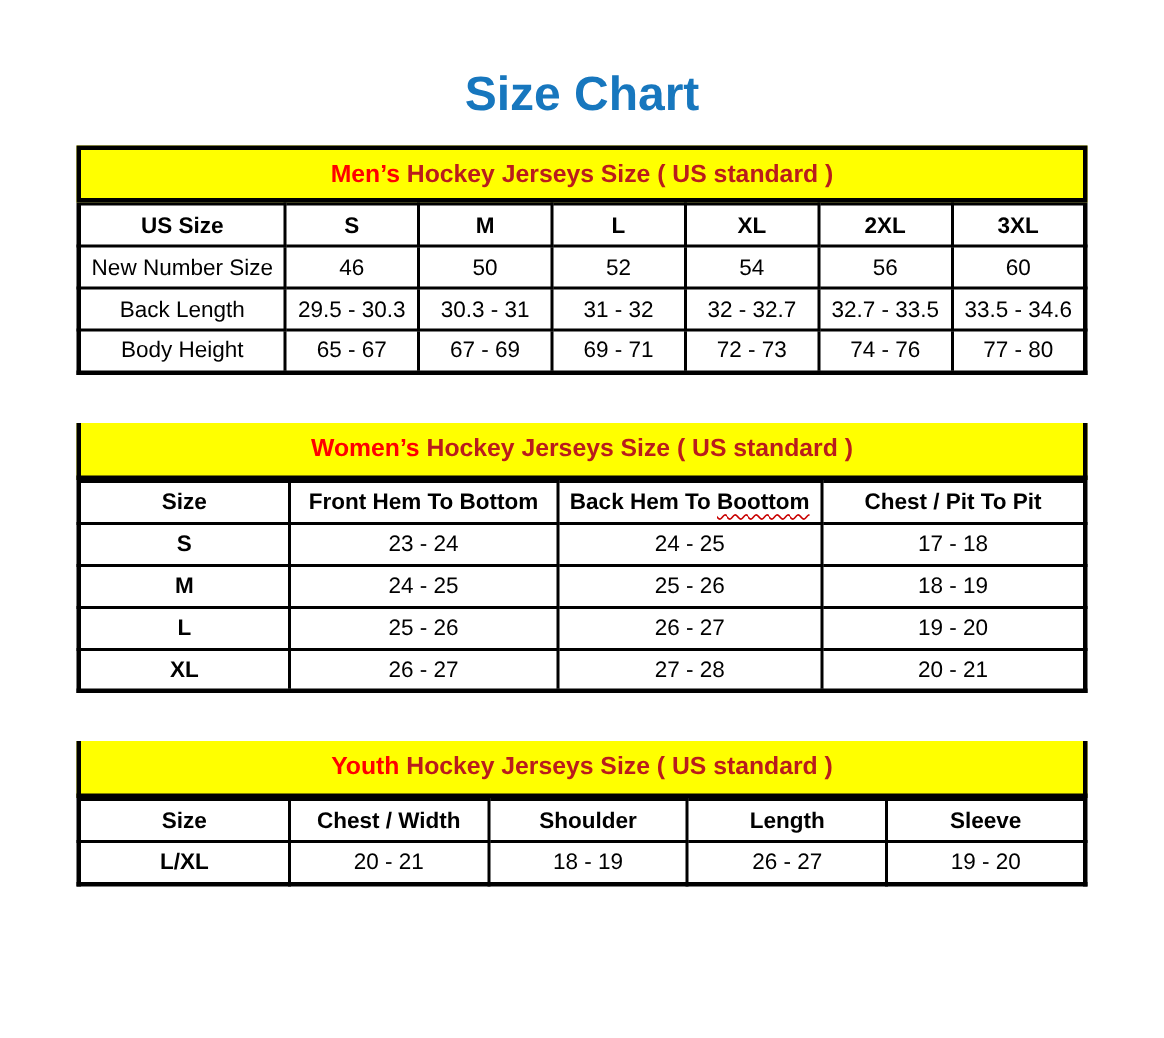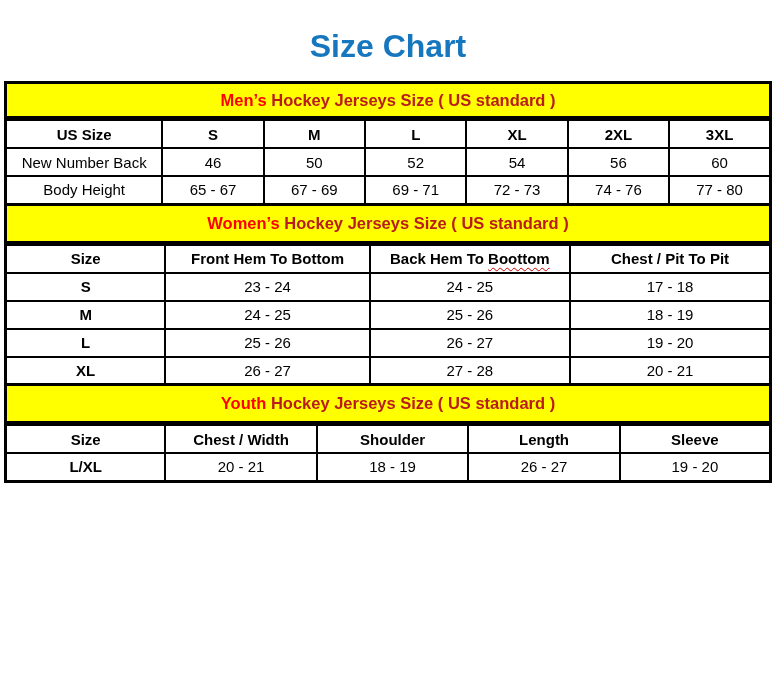--- a/index.html
+++ b/index.html
@@ -4,43 +4,43 @@
 <style>
   * { box-sizing: border-box; }
   html, body {
     margin: 0; padding: 0;
     width: 776px; height: 692px;
     background: #ffffff;
     color: #000000;
     font-family: "Liberation Sans", "DejaVu Sans", sans-serif;
   }
   .page-title {
-    padding-top: 28px;
+    padding-top: 44px;
     text-align: center;
     font-size: 32px;
     font-weight: bold;
     color: var(--title-blue, #1777be);
   }
   .tables-wrap {
-    width: 768px;
+    width: 674px;
     margin: 16px auto 0 auto;
   }
   .band {
     height: 38px;
     background: var(--band-yellow, #ffff00);
     border: 3px solid var(--border-black, #000);
     display: flex;
     justify-content: center;
     align-items: center;
     font-size: 16.5px;
     font-weight: bold;
   }
   .band .accent { color: var(--accent-red, #f00); white-space: pre; }
   .band .rest   { color: #b91c1c; white-space: pre; }
-  .section + .section .band { border-top: none; }
+  .section + .section .band { border-top: none; margin-top: 32px; }
   .section table {
     width: 100%;
     border-collapse: collapse;
     table-layout: fixed;
     border: 3px solid var(--border-black, #000);
     border-top: none;
     padding-left: 43px;
   }
   th, td {
     border: 2px solid var(--border-black, #000);
@@ -89,27 +89,36 @@
             <th>S</th>
             <th>M</th>
             <th>L</th>
             <th>XL</th>
             <th>2XL</th>
             <th>3XL</th>
           </tr>
         </thead>
         <tbody>
           <tr>
-            <td class="rowlabel">New Number Back</td>
+            <td class="rowlabel">New Number Size</td>
             <td class="val">46</td>
             <td class="val">50</td>
             <td class="val">52</td>
             <td class="val">54</td>
             <td class="val">56</td>
             <td class="val">60</td>
+          </tr>
+          <tr>
+            <td class="rowlabel">Back Length</td>
+            <td class="val">29.5 - 30.3</td>
+            <td class="val">30.3 - 31</td>
+            <td class="val">31 - 32</td>
+            <td class="val">32 - 32.7</td>
+            <td class="val">32.7 - 33.5</td>
+            <td class="val">33.5 - 34.6</td>
           </tr>
           <tr>
             <td class="rowlabel">Body Height</td>
             <td class="val">65 - 67</td>
             <td class="val">67 - 69</td>
             <td class="val">69 - 71</td>
             <td class="val">72 - 73</td>
             <td class="val">74 - 76</td>
             <td class="val">77 - 80</td>
           </tr>

